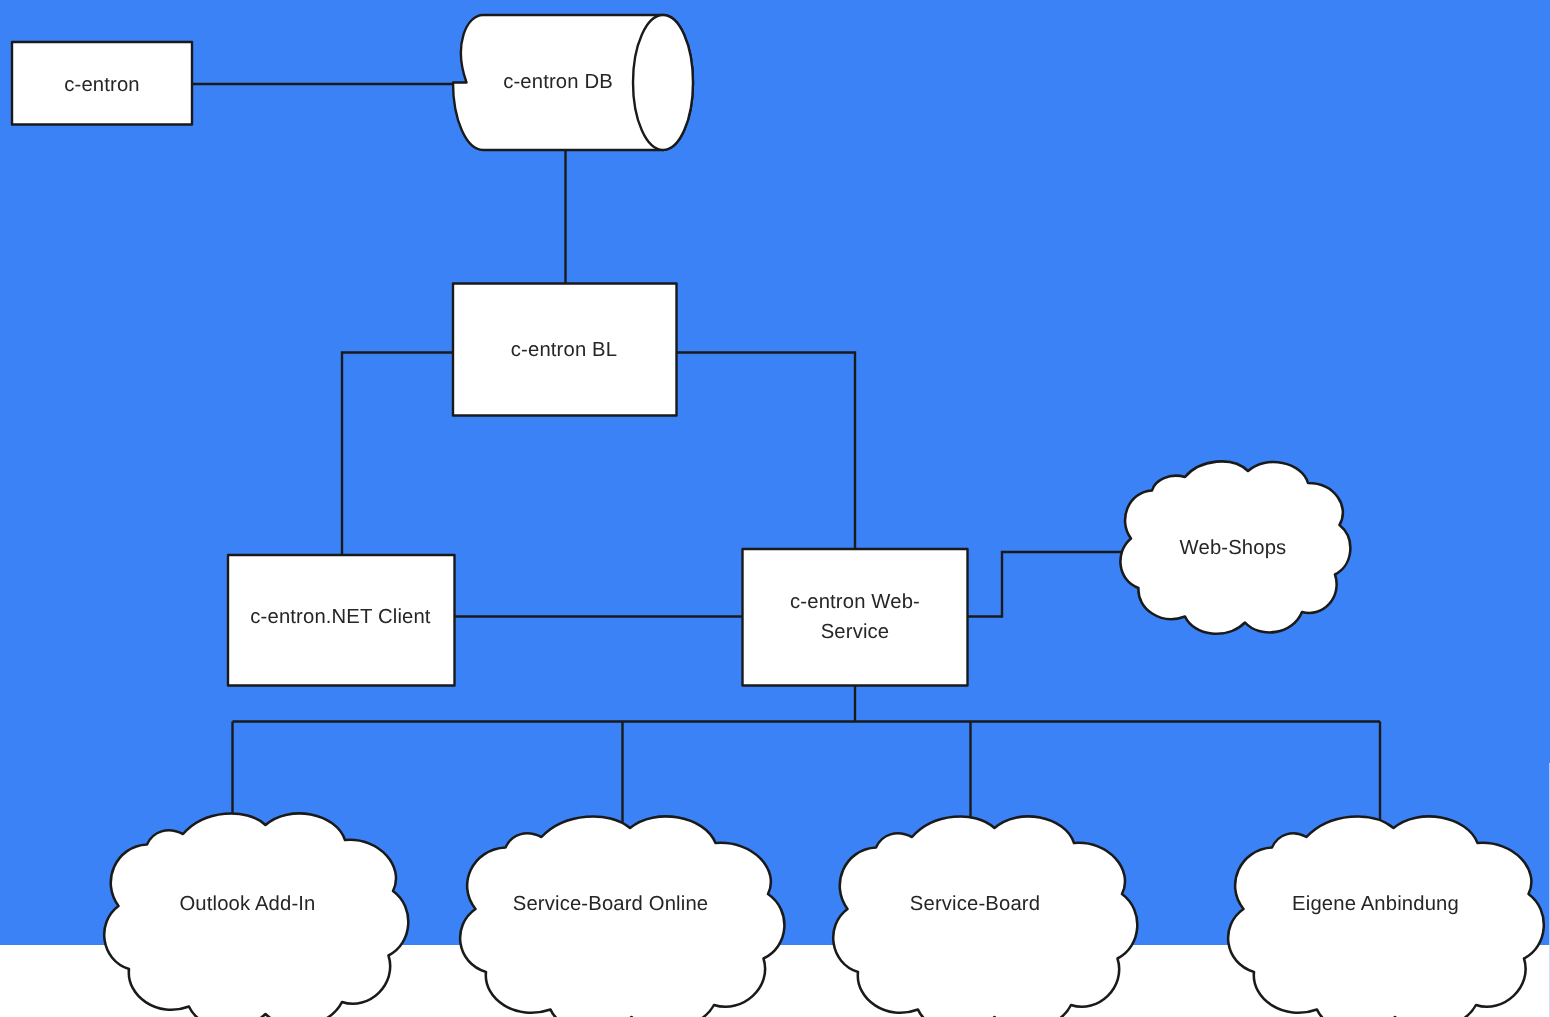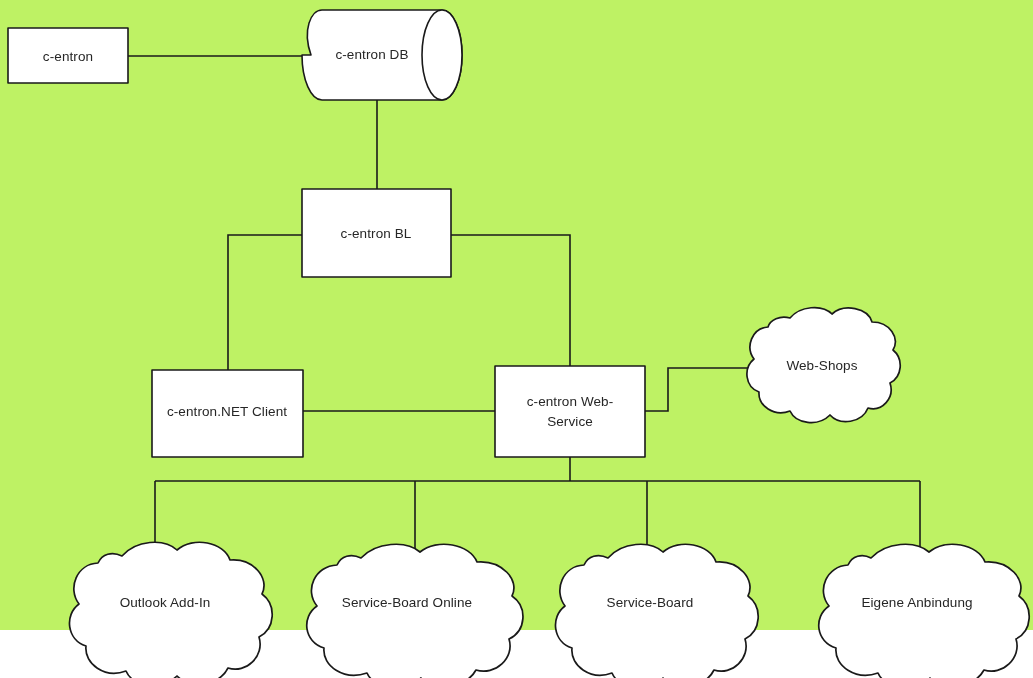--- a/index.html
+++ b/index.html
@@ -11,21 +11,21 @@
   body {
     font-family: "Liberation Sans", "DejaVu Sans", sans-serif;
     width: 1033px;
     height: 678px;
     overflow: hidden;
   }
   #diagram-canvas {
     position: relative;
     width: 1033px;
     height: 630px;
-    background: #bef264;
+    background: #3b82f6;
   }
   svg#arch-svg {
     display: block;
     width: 1033px;
     height: 678px;
   }
   .node-shape {
     fill: #ffffff;
     stroke: #1a1a1a;
     stroke-width: 1.6;

